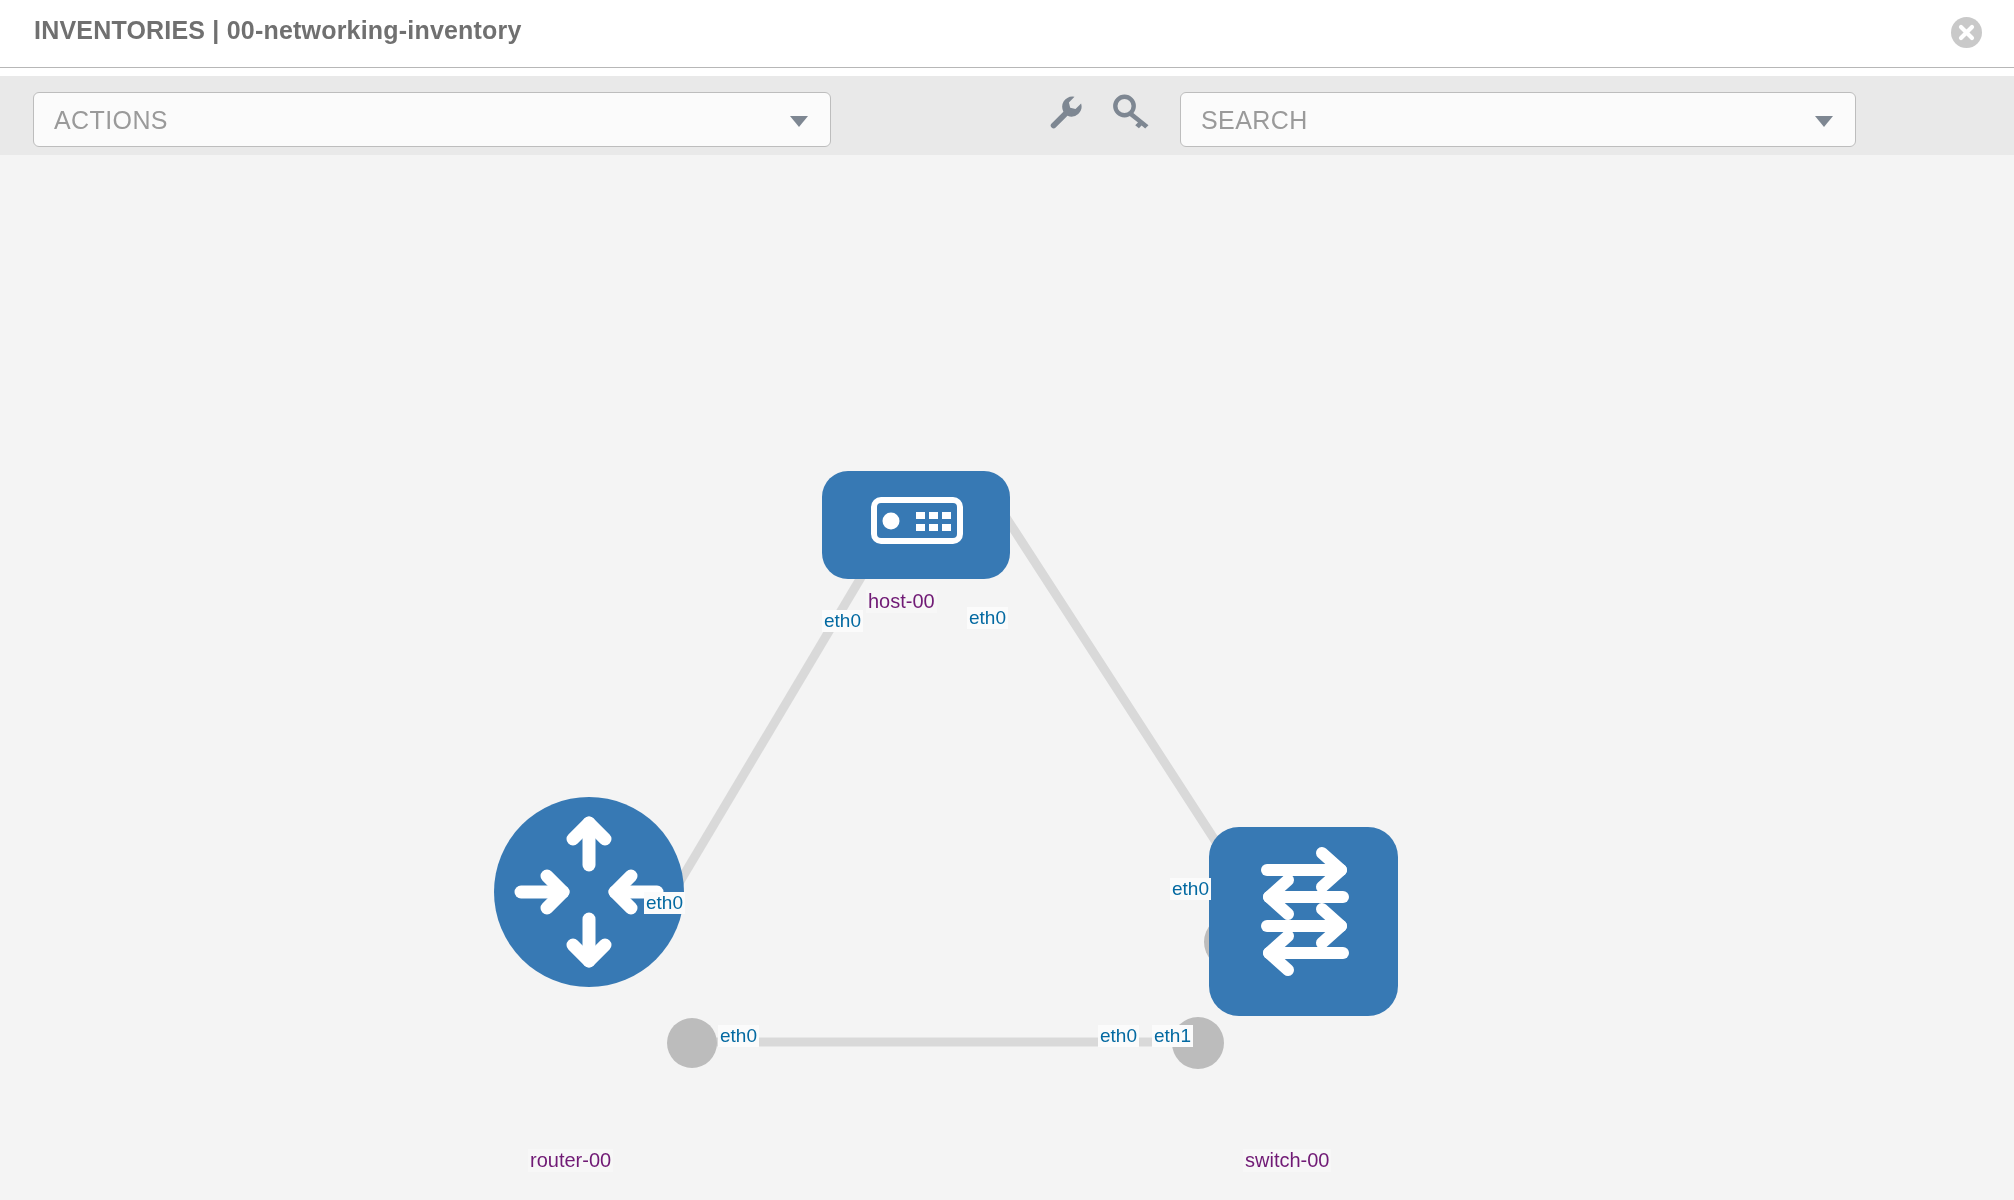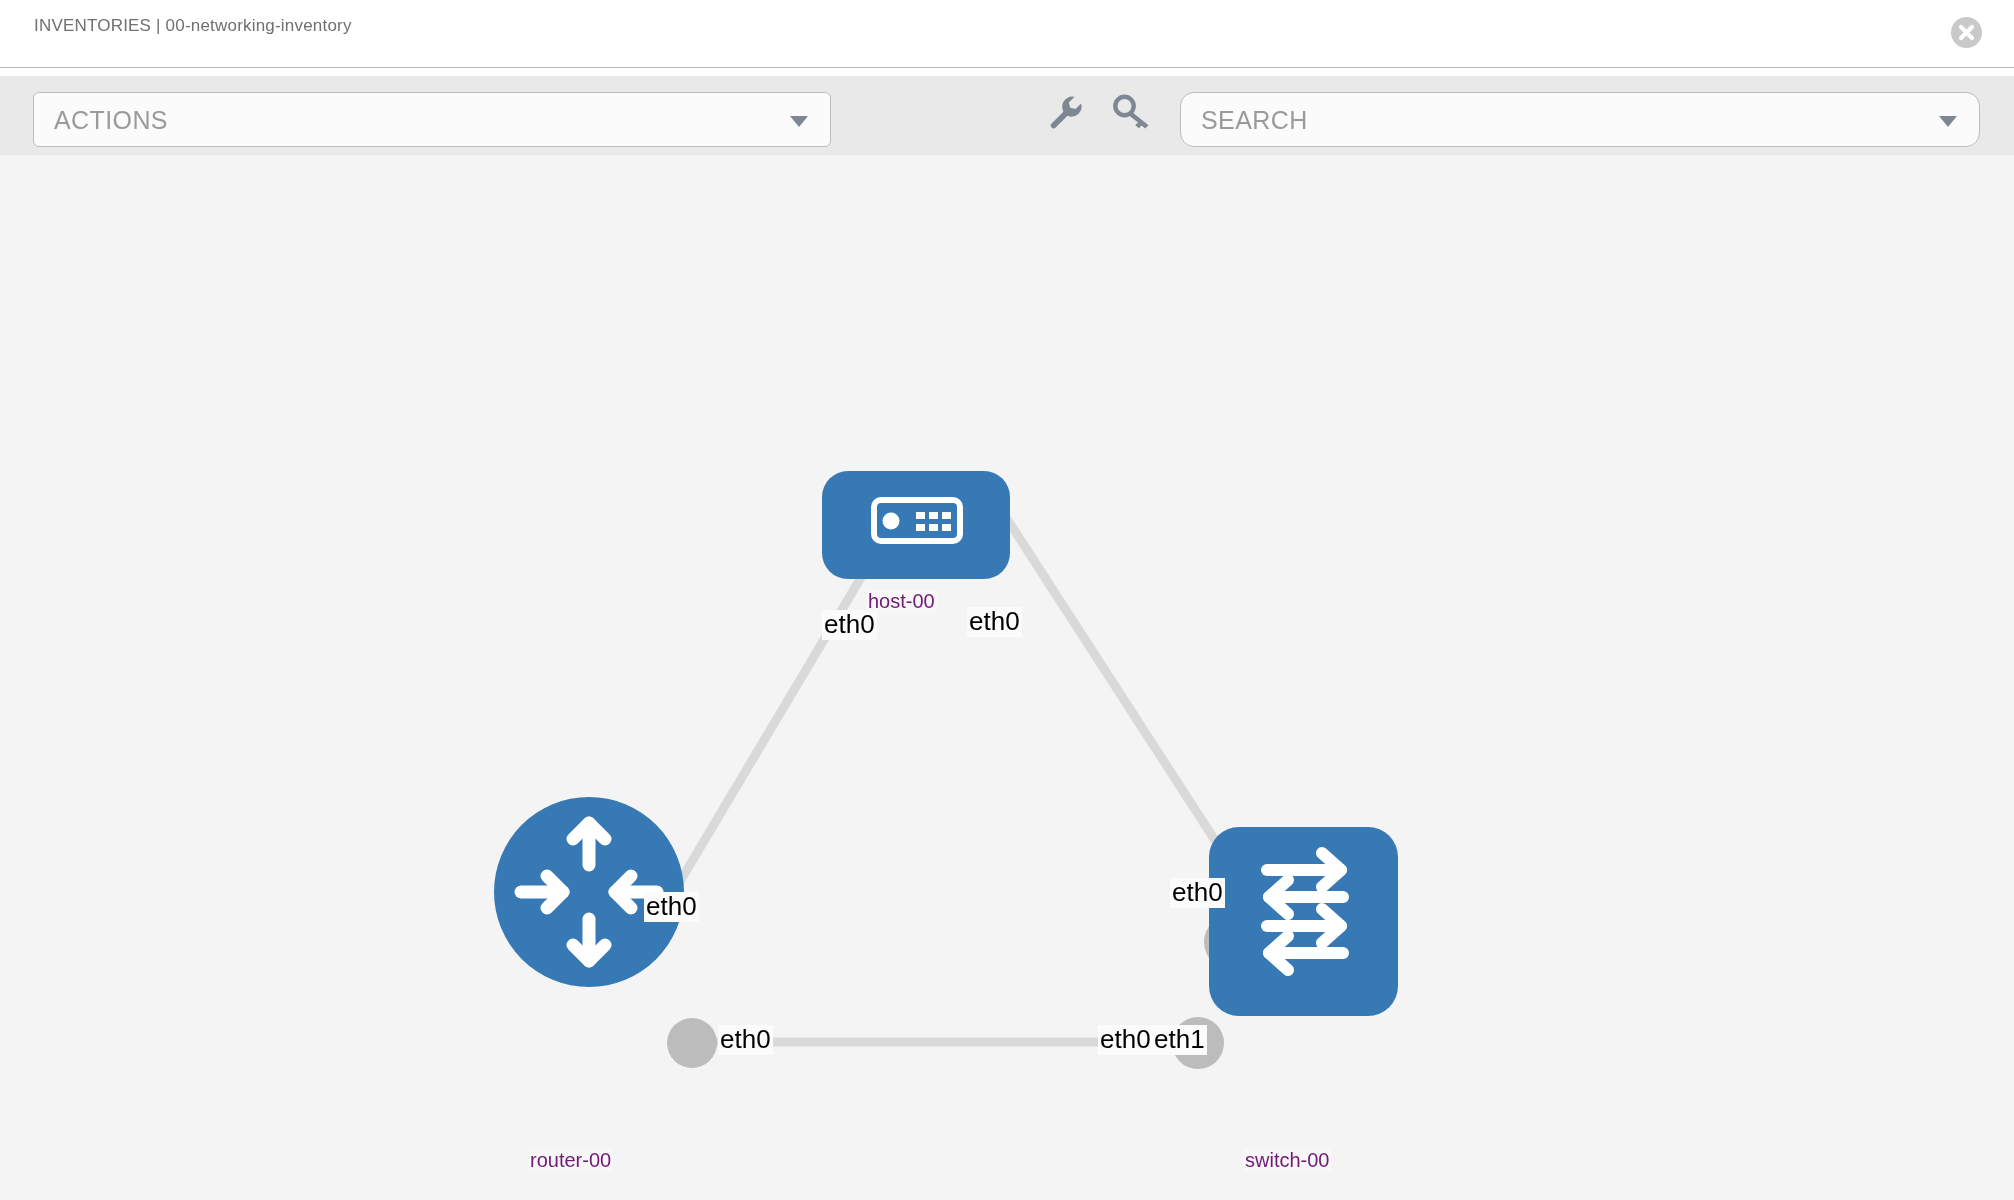--- a/index.html
+++ b/index.html
@@ -22,22 +22,22 @@
     width: 2014px;
     height: 68px;
     background: #ffffff;
     border-bottom: 1px solid #b7b7b7;
     box-sizing: border-box;
   }
   #page-title {
     position: absolute;
     left: 34px;
     top: 16px;
-    font-size: 17px;
-    font-weight: normal;
+    font-size: 25px;
+    font-weight: bold;
     color: #707070;
     letter-spacing: 0.2px;
     white-space: nowrap;
   }
   #close-icon {
     position: absolute;
     right: 32px;
     top: 17px;
     width: 31px;
     height: 31px;
@@ -97,25 +97,25 @@
     left: 1113px;
     top: 93px;
     width: 38px;
     height: 36px;
     cursor: pointer;
   }
   #search-field {
     position: absolute;
     left: 1180px;
     top: 16px;
-    width: 800px;
+    width: 676px;
     height: 55px;
     background: #fbfbfb;
     border: 1px solid #bdbdbd;
-    border-radius: 14px;
+    border-radius: 6px;
     box-sizing: border-box;
     cursor: text;
   }
   #search-placeholder {
     position: absolute;
     left: 20px;
     top: 13px;
     font-size: 25px;
     color: #9a9a9a;
     letter-spacing: 0.4px;
@@ -142,22 +142,22 @@
     position: absolute;
     font-size: 20px;
     color: #701a75;
     background: #f7f7f7;
     white-space: nowrap;
     line-height: 1.15;
     padding: 0 2px;
   }
   .iface-label {
     position: absolute;
-    font-size: 26px;
-    color: #000000;
+    font-size: 19px;
+    color: #0369a1;
     background: #fbfbfb;
     white-space: nowrap;
     line-height: 1.15;
     padding: 0 2px;
   }
 </style>
 </head>
 <body>
 
 <div id="header">

